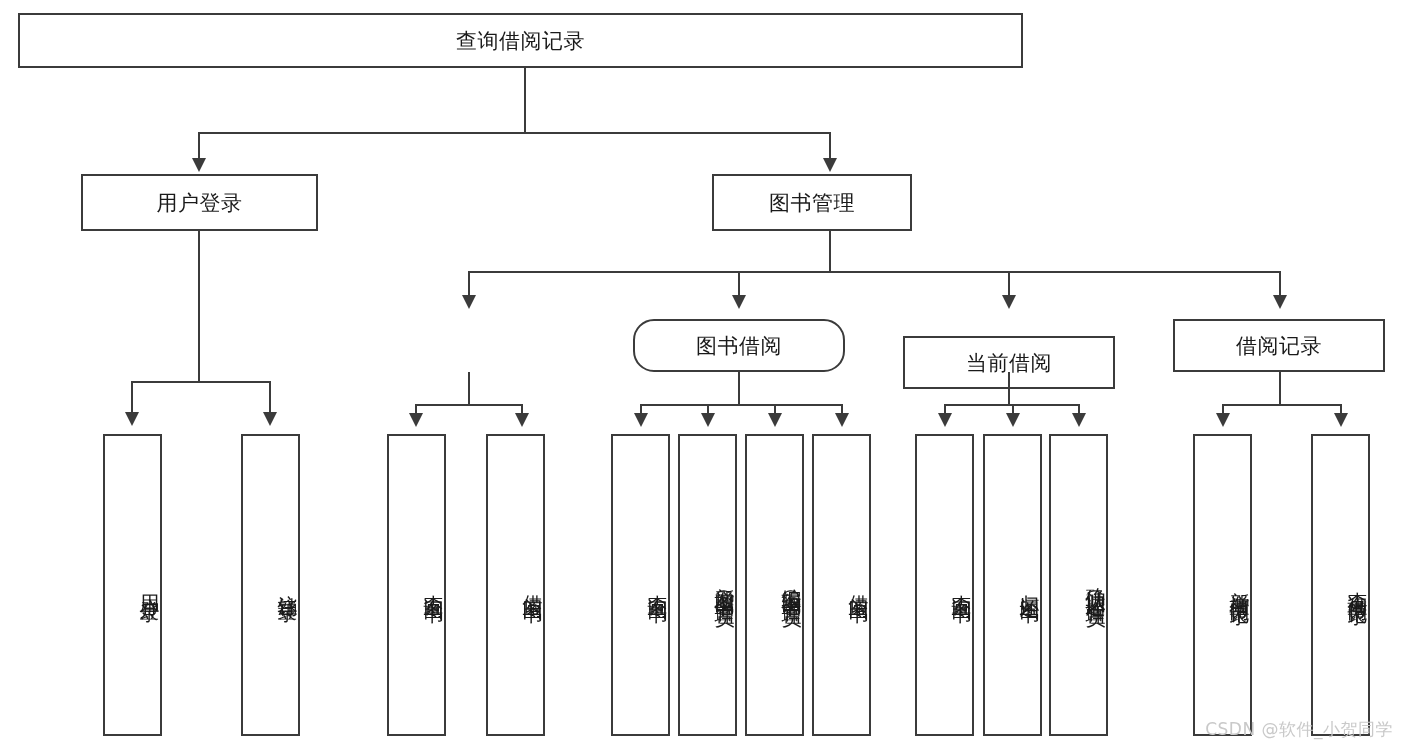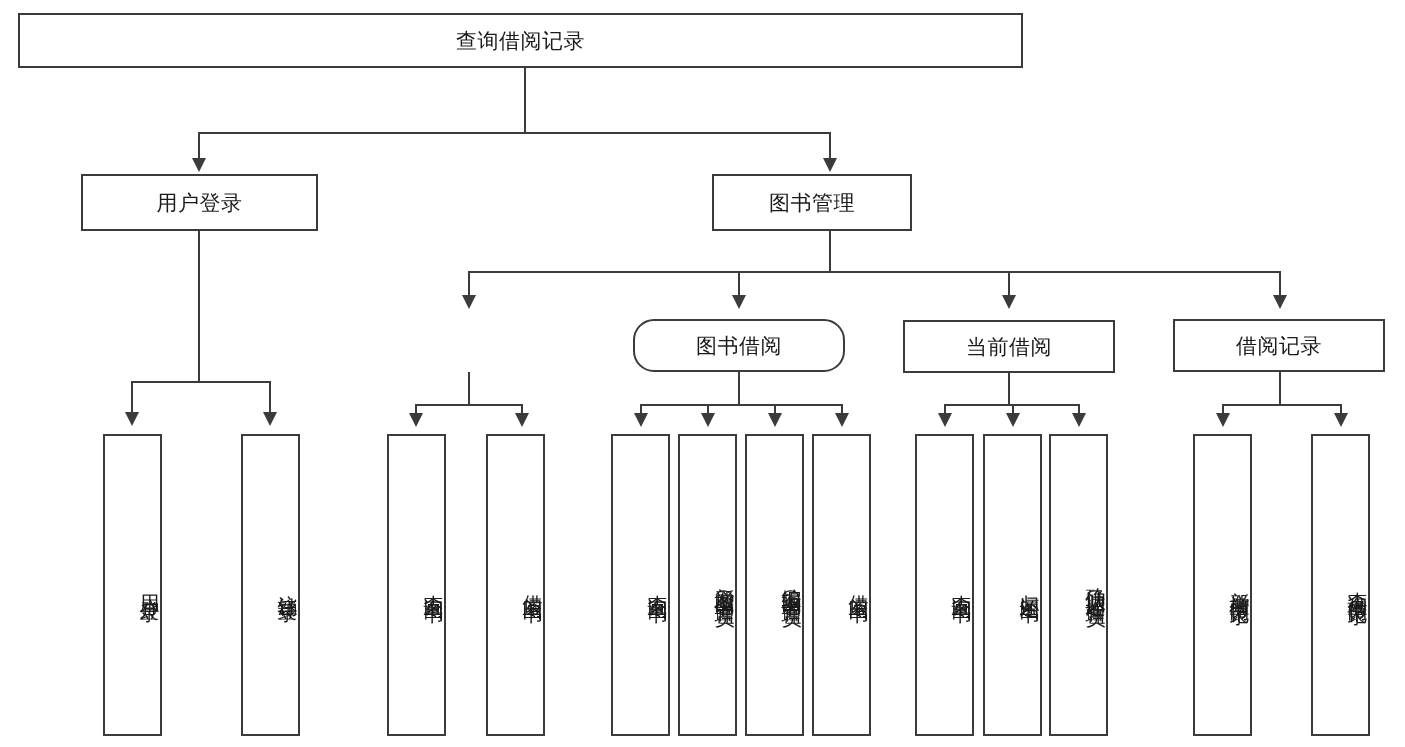--- a/index.html
+++ b/index.html
@@ -112,21 +112,21 @@
   <div class="ln v" style="left:738px; top:271px; height:27px;"></div>
   <div class="arrow" style="left:732px; top:295px;"></div>
   <div class="ln v" style="left:1008px; top:271px; height:27px;"></div>
   <div class="arrow" style="left:1002px; top:295px;"></div>
   <div class="ln v" style="left:1279px; top:271px; height:27px;"></div>
   <div class="arrow" style="left:1273px; top:295px;"></div>
 
   <div class="node horiz" style="left:633px; top:319px; width:212px; height:53px;border-radius:21px;">
     <span>图书借阅</span>
   </div>
-  <div class="node horiz" style="left:903px; top:320px; width:212px; height:53px;">
+  <div class="node horiz" style="left:903px; top:336px; width:212px; height:53px;">
     <span>当前借阅</span>
   </div>
   <div class="node horiz" style="left:1173px; top:319px; width:212px; height:53px;text-align:center;">
     <span>借阅记录</span>
   </div>
 
   <div class="ln v" style="left:468px; top:372px; height:34px;"></div>
   <div class="ln h" style="left:415px; top:404px; width:107px;"></div>
   <div class="ln v" style="left:415px; top:404px; height:12px;"></div>
   <div class="arrow" style="left:409px; top:413px;"></div>
@@ -197,14 +197,15 @@
     <span class="vtext">确认归还（管理员）</span>
   </div>
 
   <div class="node vert" style="left:1193px; top:434px; width:59px; height:302px;">
     <span class="vtext">新增借阅记录</span>
   </div>
   <div class="node vert" style="left:1311px; top:434px; width:59px; height:302px;">
     <span class="vtext">查询借阅记录</span>
   </div>
 
+  <div class="watermark">CSDN @软件_小贺同学</div>
 
 </div>
 
 </body></html>

